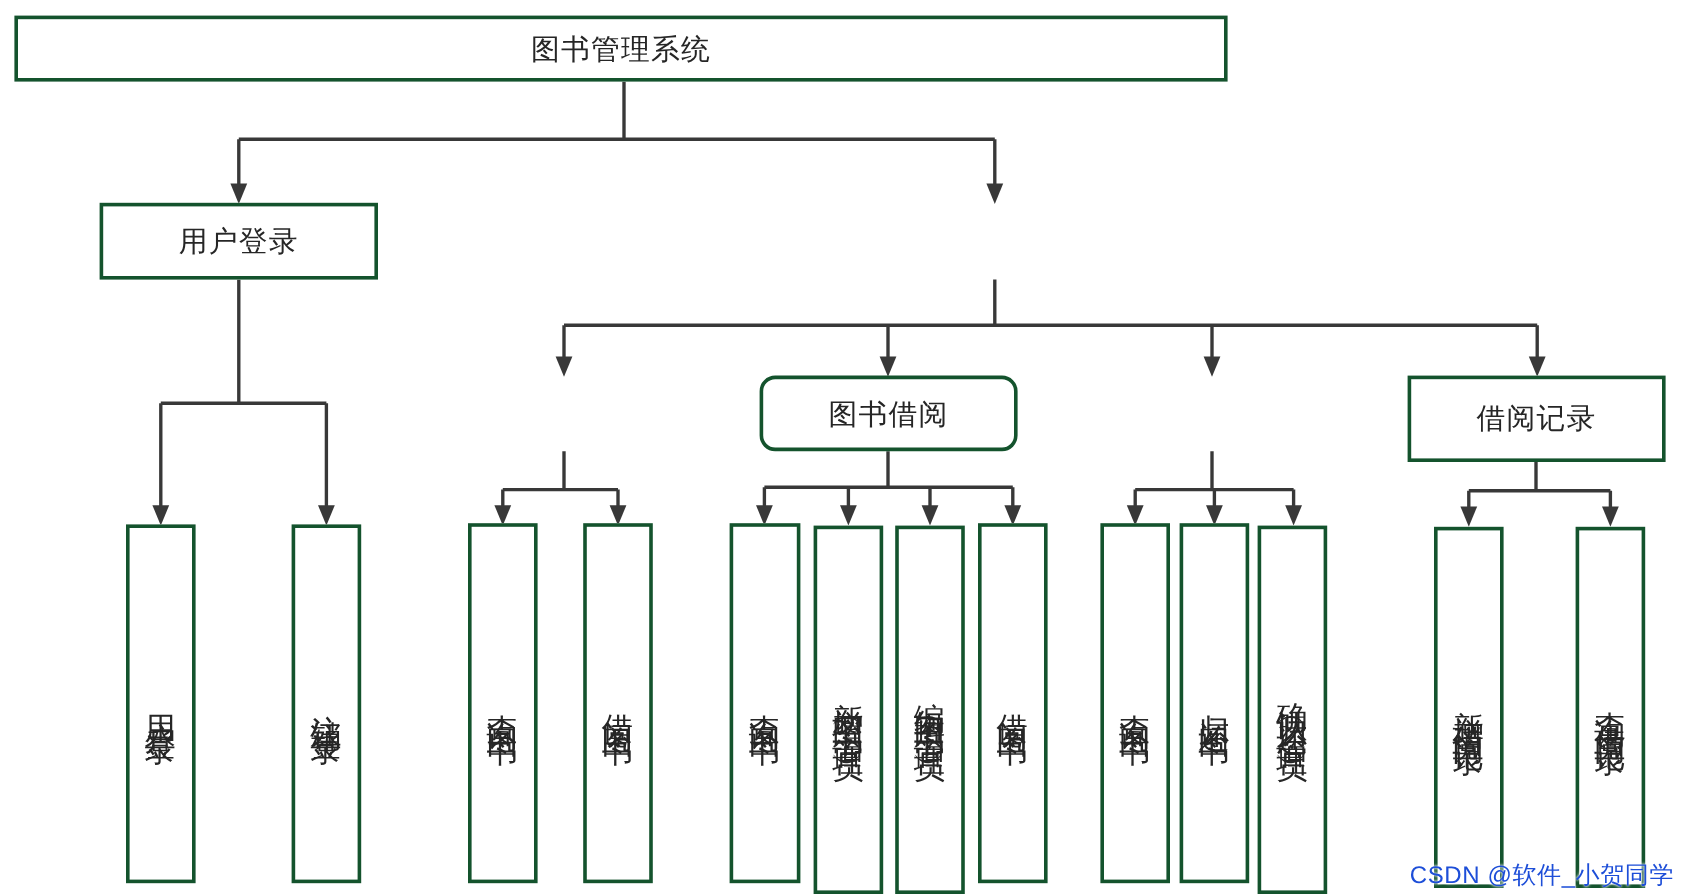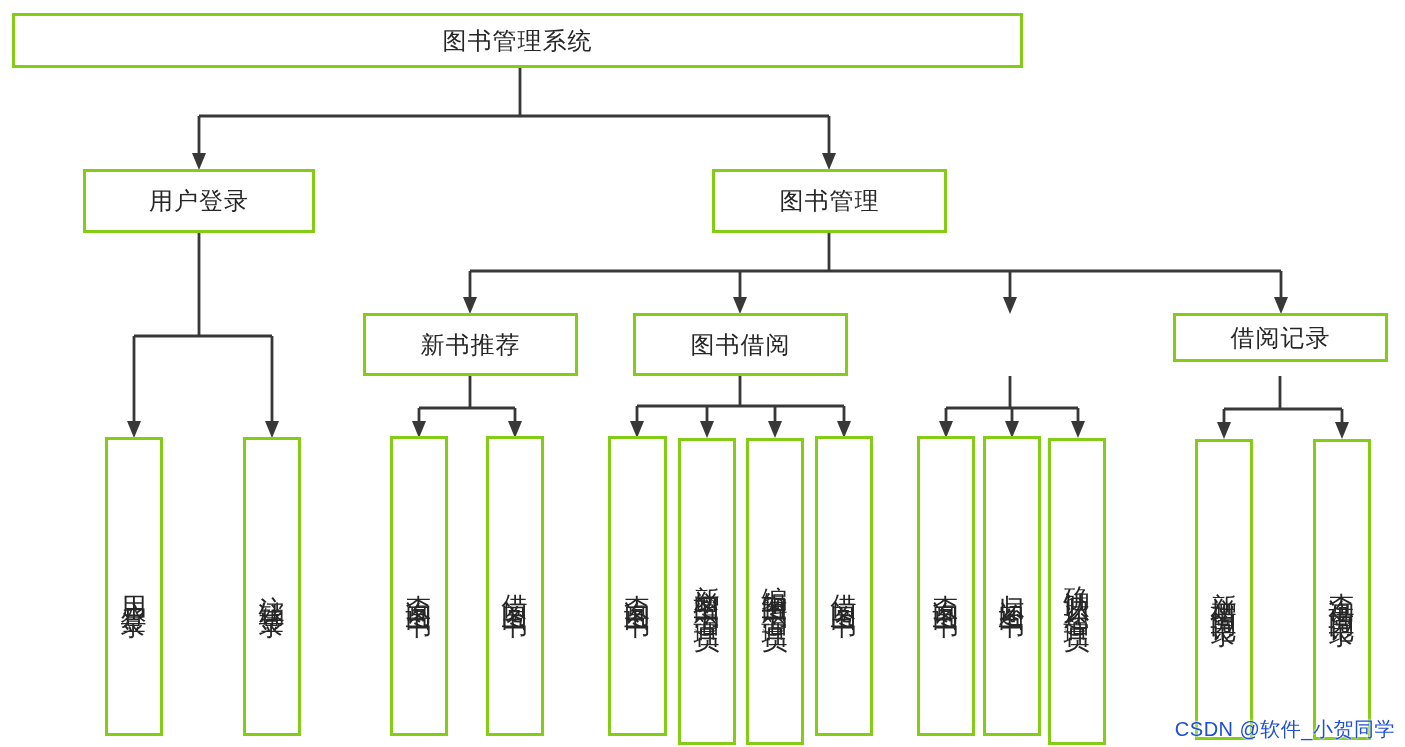--- a/index.html
+++ b/index.html
@@ -18,21 +18,21 @@
   .wires {
     position: absolute;
     left: 0;
     top: 0;
     z-index: 1;
   }
   .node {
     position: absolute;
     box-sizing: border-box;
     background: #ffffff;
-    border: 3px solid #84cc16;
+    border: 3px solid #14532d;
     display: flex;
     align-items: center;
     justify-content: center;
     z-index: 2;
     color: #262626;
   }
   .node.h-label {
     font-size: 24px;
     letter-spacing: 1px;
     white-space: nowrap;
@@ -105,31 +105,25 @@
     </g>
   </svg>
 
   <div class="node h-label" style="left:12px; top:13px; width:1011px; height:55px;">
     <span>图书管理系统</span>
   </div>
 
   <div class="node h-label" style="left:83px; top:169px; width:232px; height:64px;">
     <span>用户登录</span>
   </div>
-  <div class="node h-label" style="left:712px; top:169px; width:235px; height:64px;">
-    <span>图书管理</span>
-  </div>
 
-  <div class="node h-label" style="left:363px; top:313px; width:215px; height:63px;">
-    <span>新书推荐</span>
-  </div>
-  <div class="node h-label" style="left:633px; top:313px; width:215px; height:63px;">
+  <div class="node h-label" style="left:633px; top:313px; width:215px; height:63px;border-radius:13px;">
     <span>图书借阅</span>
   </div>
-  <div class="node h-label" style="left:1173px; top:313px; width:215px; height:49px;">
+  <div class="node h-label" style="left:1173px; top:313px; width:215px; height:72px;">
     <span>借阅记录</span>
   </div>
 
   <div class="node leaf" style="left:105px; top:437px; width:58px; height:299px;">
     <span class="v-text">用户登录</span>
   </div>
   <div class="node leaf" style="left:243px; top:437px; width:58px; height:299px;">
     <span class="v-text">注销登录</span>
   </div>
 

